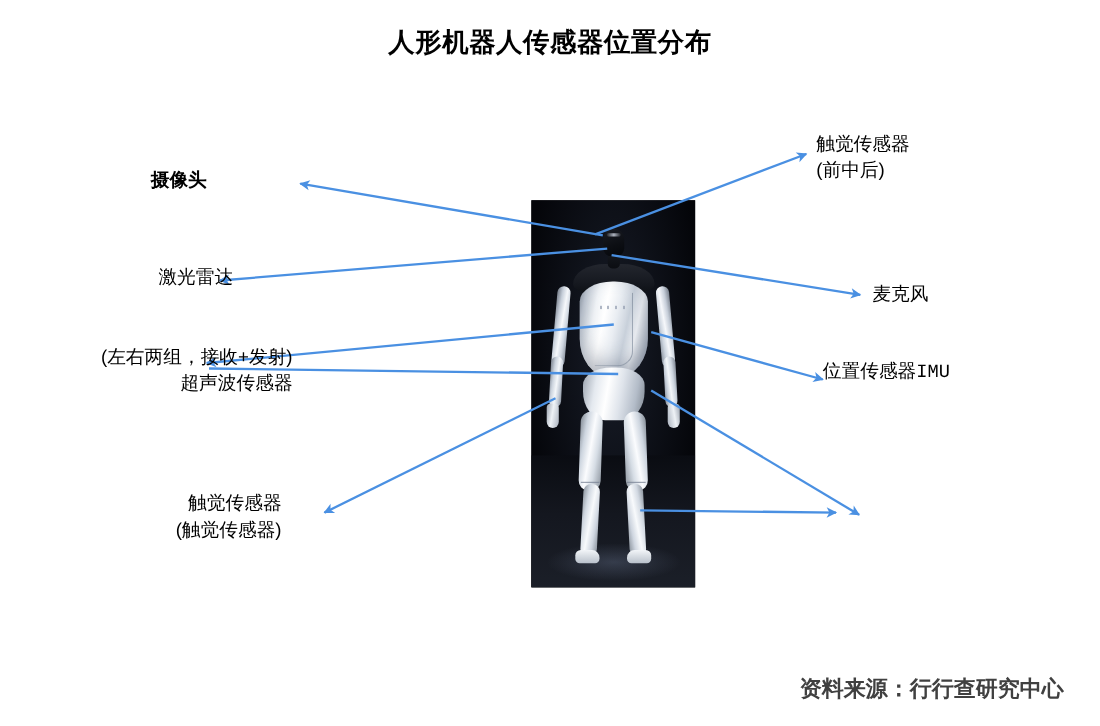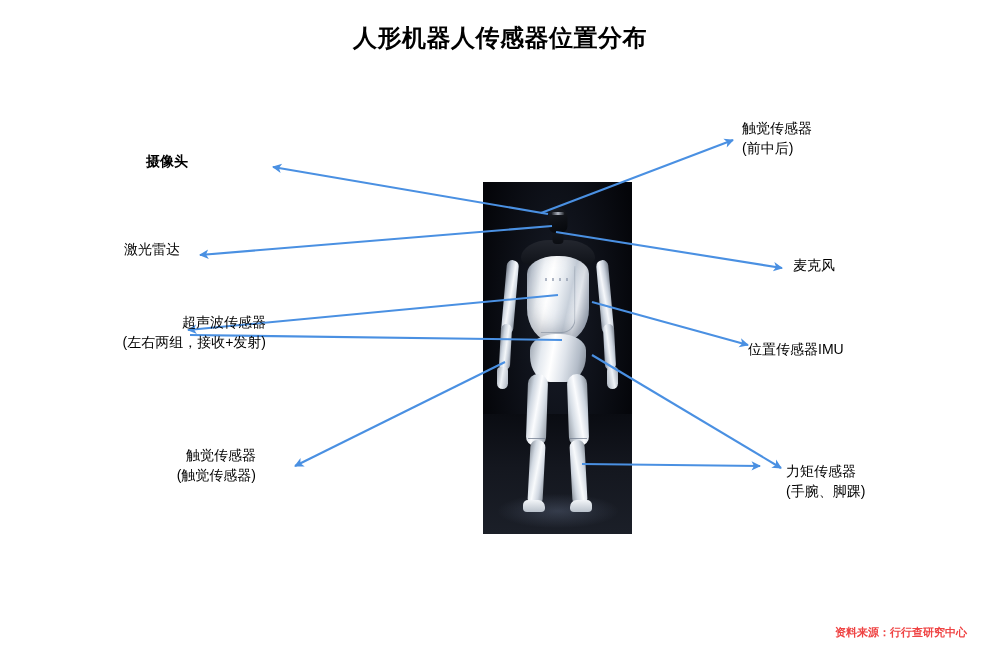--- a/index.html
+++ b/index.html
@@ -184,35 +184,35 @@
   
   #annotations {
     position: absolute;
     left: 0; top: 0;
     width: 1000px; height: 660px;
     pointer-events: none;
   }
   
   .label {
     position: absolute;
-    font-size: 14px;
+    font-size: 17px;
     color: #000000;
     line-height: 1.42;
     white-space: nowrap;
   }
   .label.right { text-align: left; }
   .label.left  { text-align: right; }
   
   #source-note {
     position: absolute;
     right: 30px;
     bottom: 20px;
-    font-size: 11px;
+    font-size: 20px;
     font-weight: bold;
-    color: #ef4444;
+    color: #404040;
     white-space: nowrap;
   }
 </style>
 </head>
 <body>
 
 <div id="canvas">
 
   <div id="title">人形机器人传感器位置分布</div>
 
@@ -268,47 +268,43 @@
     <line x1="592" y1="302" x2="748" y2="345" stroke="#4a90e2" stroke-width="2.1" marker-end="url(#ah)"></line>
 
     <line x1="592" y1="355" x2="781" y2="468" stroke="#4a90e2" stroke-width="2.1" marker-end="url(#ah)"></line>
     <line x1="582" y1="464" x2="760" y2="466" stroke="#4a90e2" stroke-width="2.1" marker-end="url(#ah)"></line>
   </svg>
 
   <div class="label left" style="left:188px; top:152px; transform:translateX(-100%);font-weight:bold;">
     <div>摄像头</div>
   </div>
 
-  <div class="label left" style="left:180px; top:240px; transform:translateX(-100%);text-align:right;">
+  <div class="label left" style="left:212px; top:240px; transform:translateX(-100%);text-align:right;">
     <div>激光雷达</div>
   </div>
 
   <div class="label left" style="left:266px; top:313px; transform:translateX(-100%);">
+    <div>(左右两组，接收+发射)</div>
     <div>超声波传感器</div>
-    <div>(左右两组，接收+发射)</div>
   </div>
 
   <div class="label left" style="left:256px; top:446px; transform:translateX(-100%);">
     <div>触觉传感器</div>
     <div>(触觉传感器)</div>
   </div>
 
   <div class="label right" style="left:742px; top:119px;">
     <div>触觉传感器</div>
     <div>(前中后)</div>
   </div>
 
   <div class="label right" style="left:793px; top:256px;">
     <div>麦克风</div>
   </div>
 
-  <div class="label right" style="left:748px; top:340px;">
+  <div class="label right" style="left:748px; top:328px;font-family:Liberation Mono, monospace;">
     <div>位置传感器IMU</div>
   </div>
 
-  <div class="label right" style="left:786px; top:462px;">
-    <div>力矩传感器</div>
-    <div>(手腕、脚踝)</div>
-  </div>
 
   <div id="source-note">资料来源：行行查研究中心</div>
 
 </div>
 
 </body></html>

